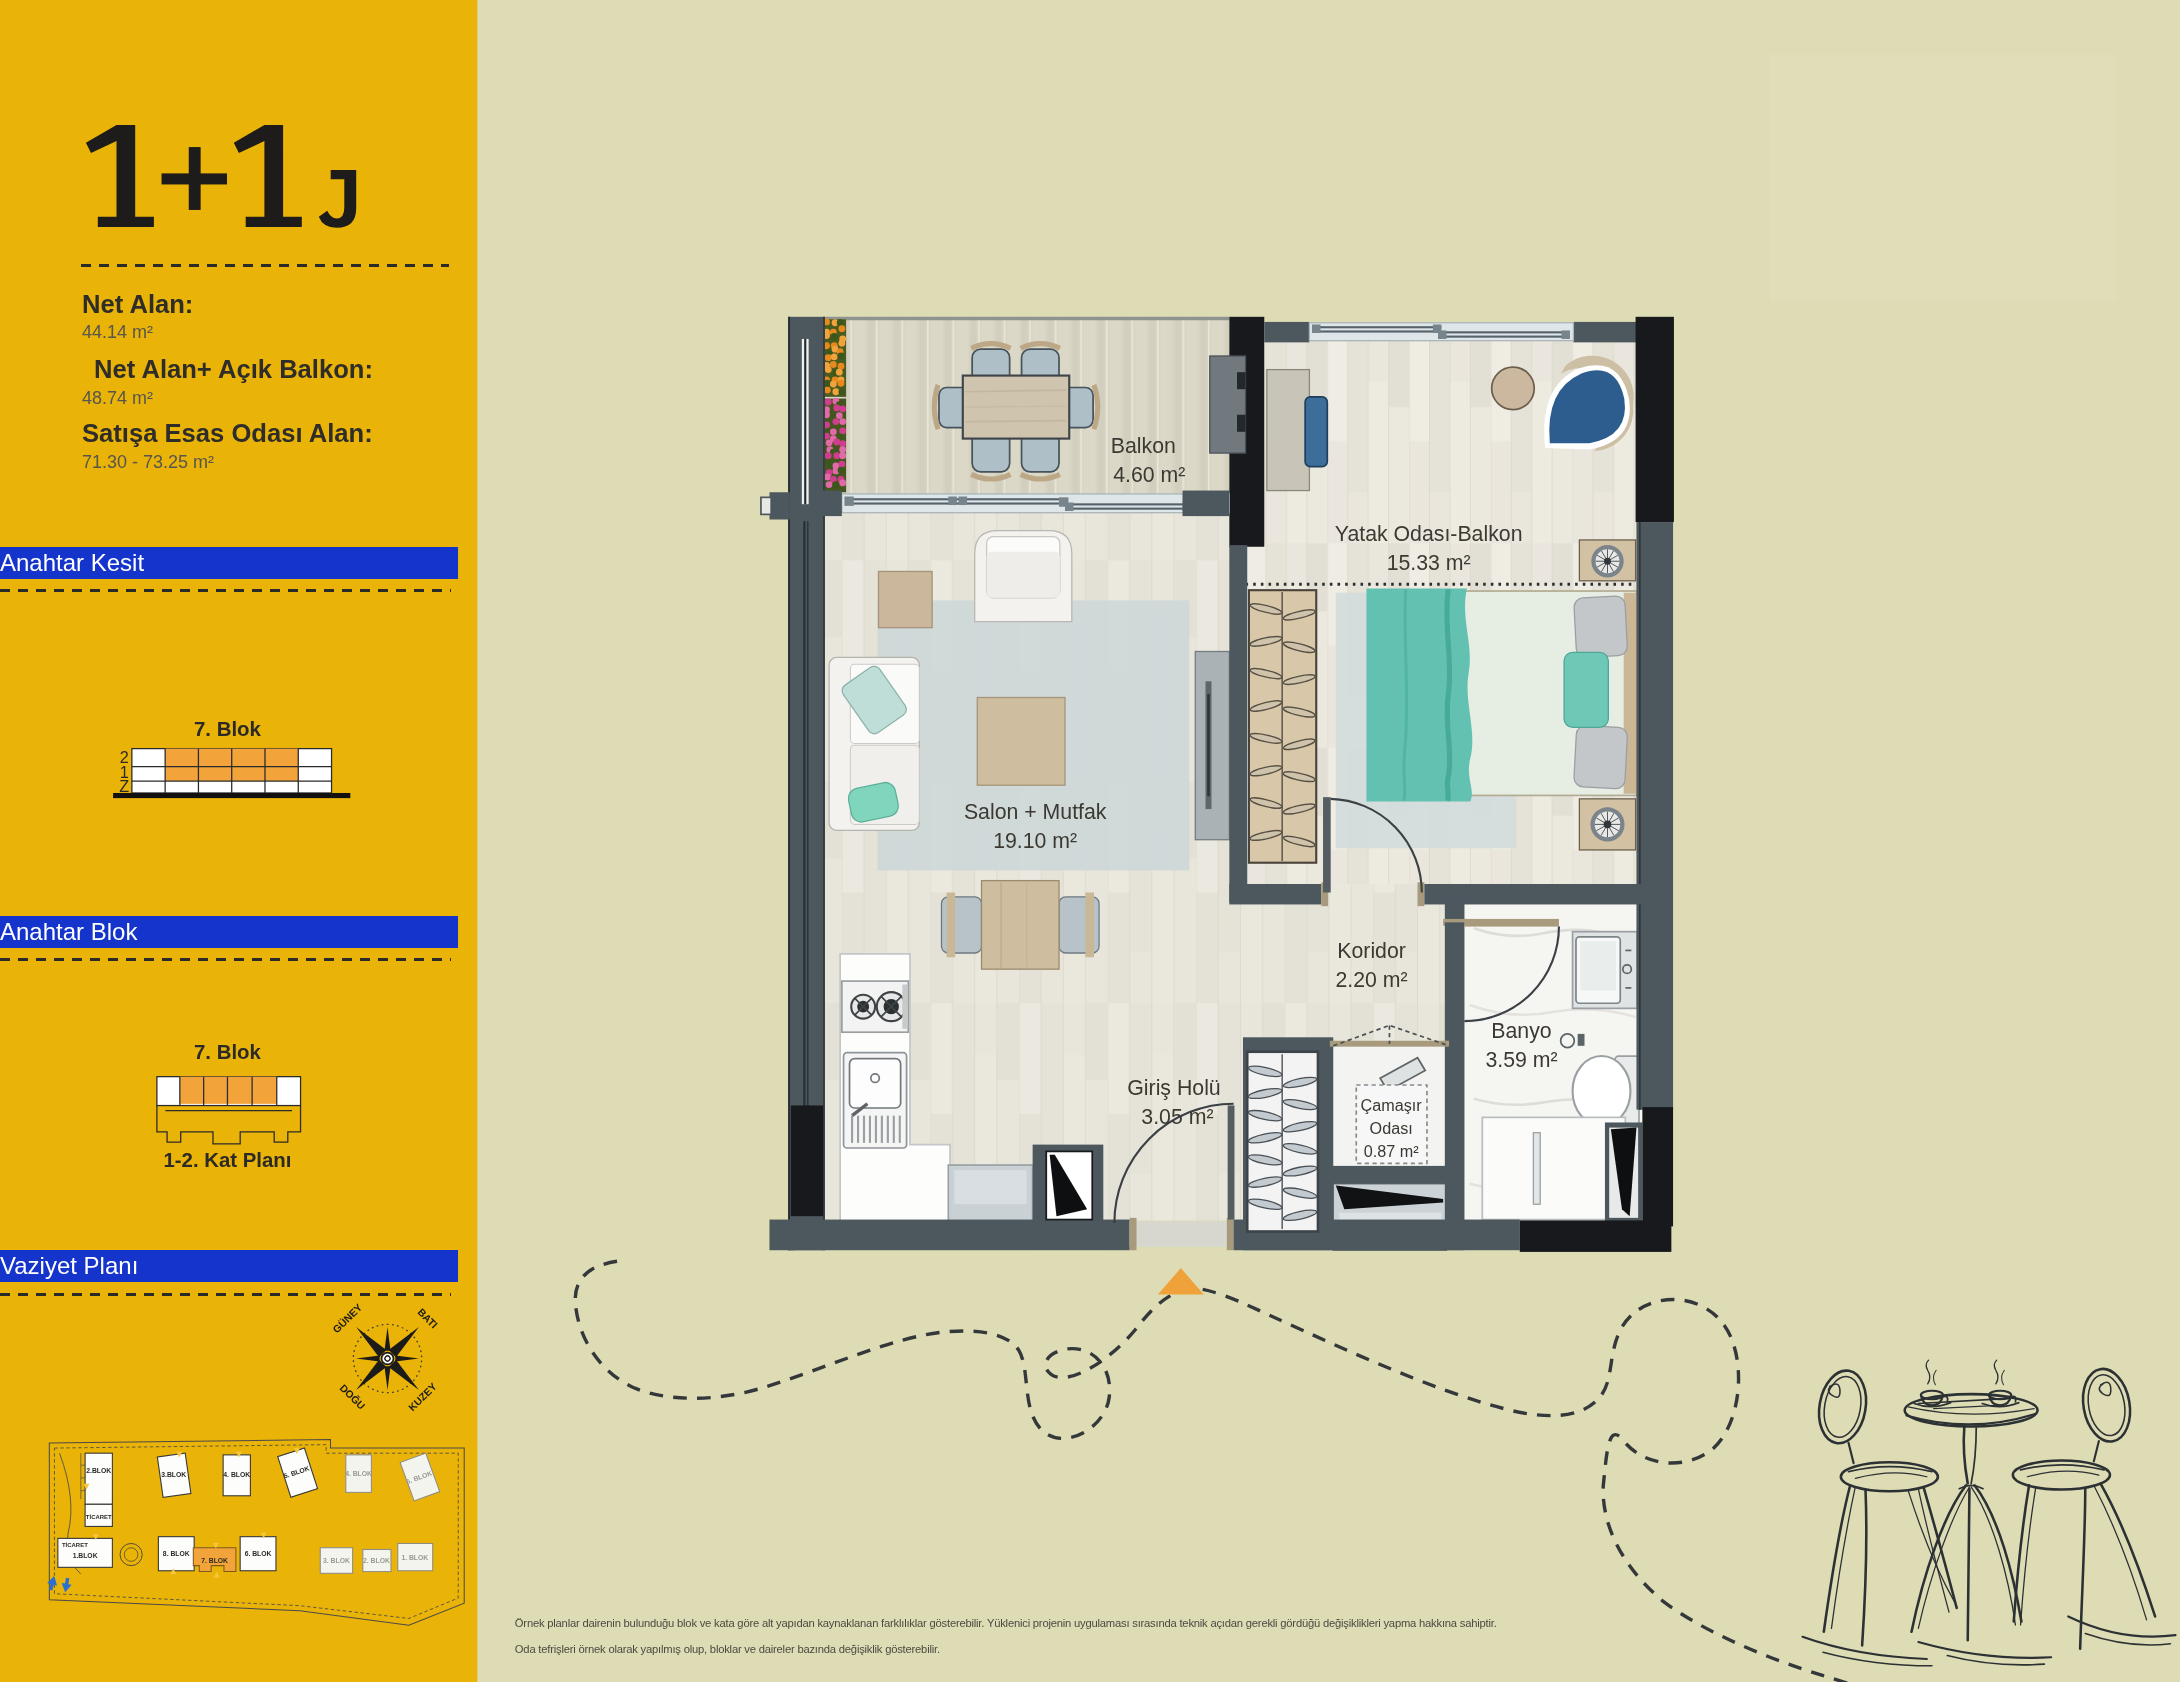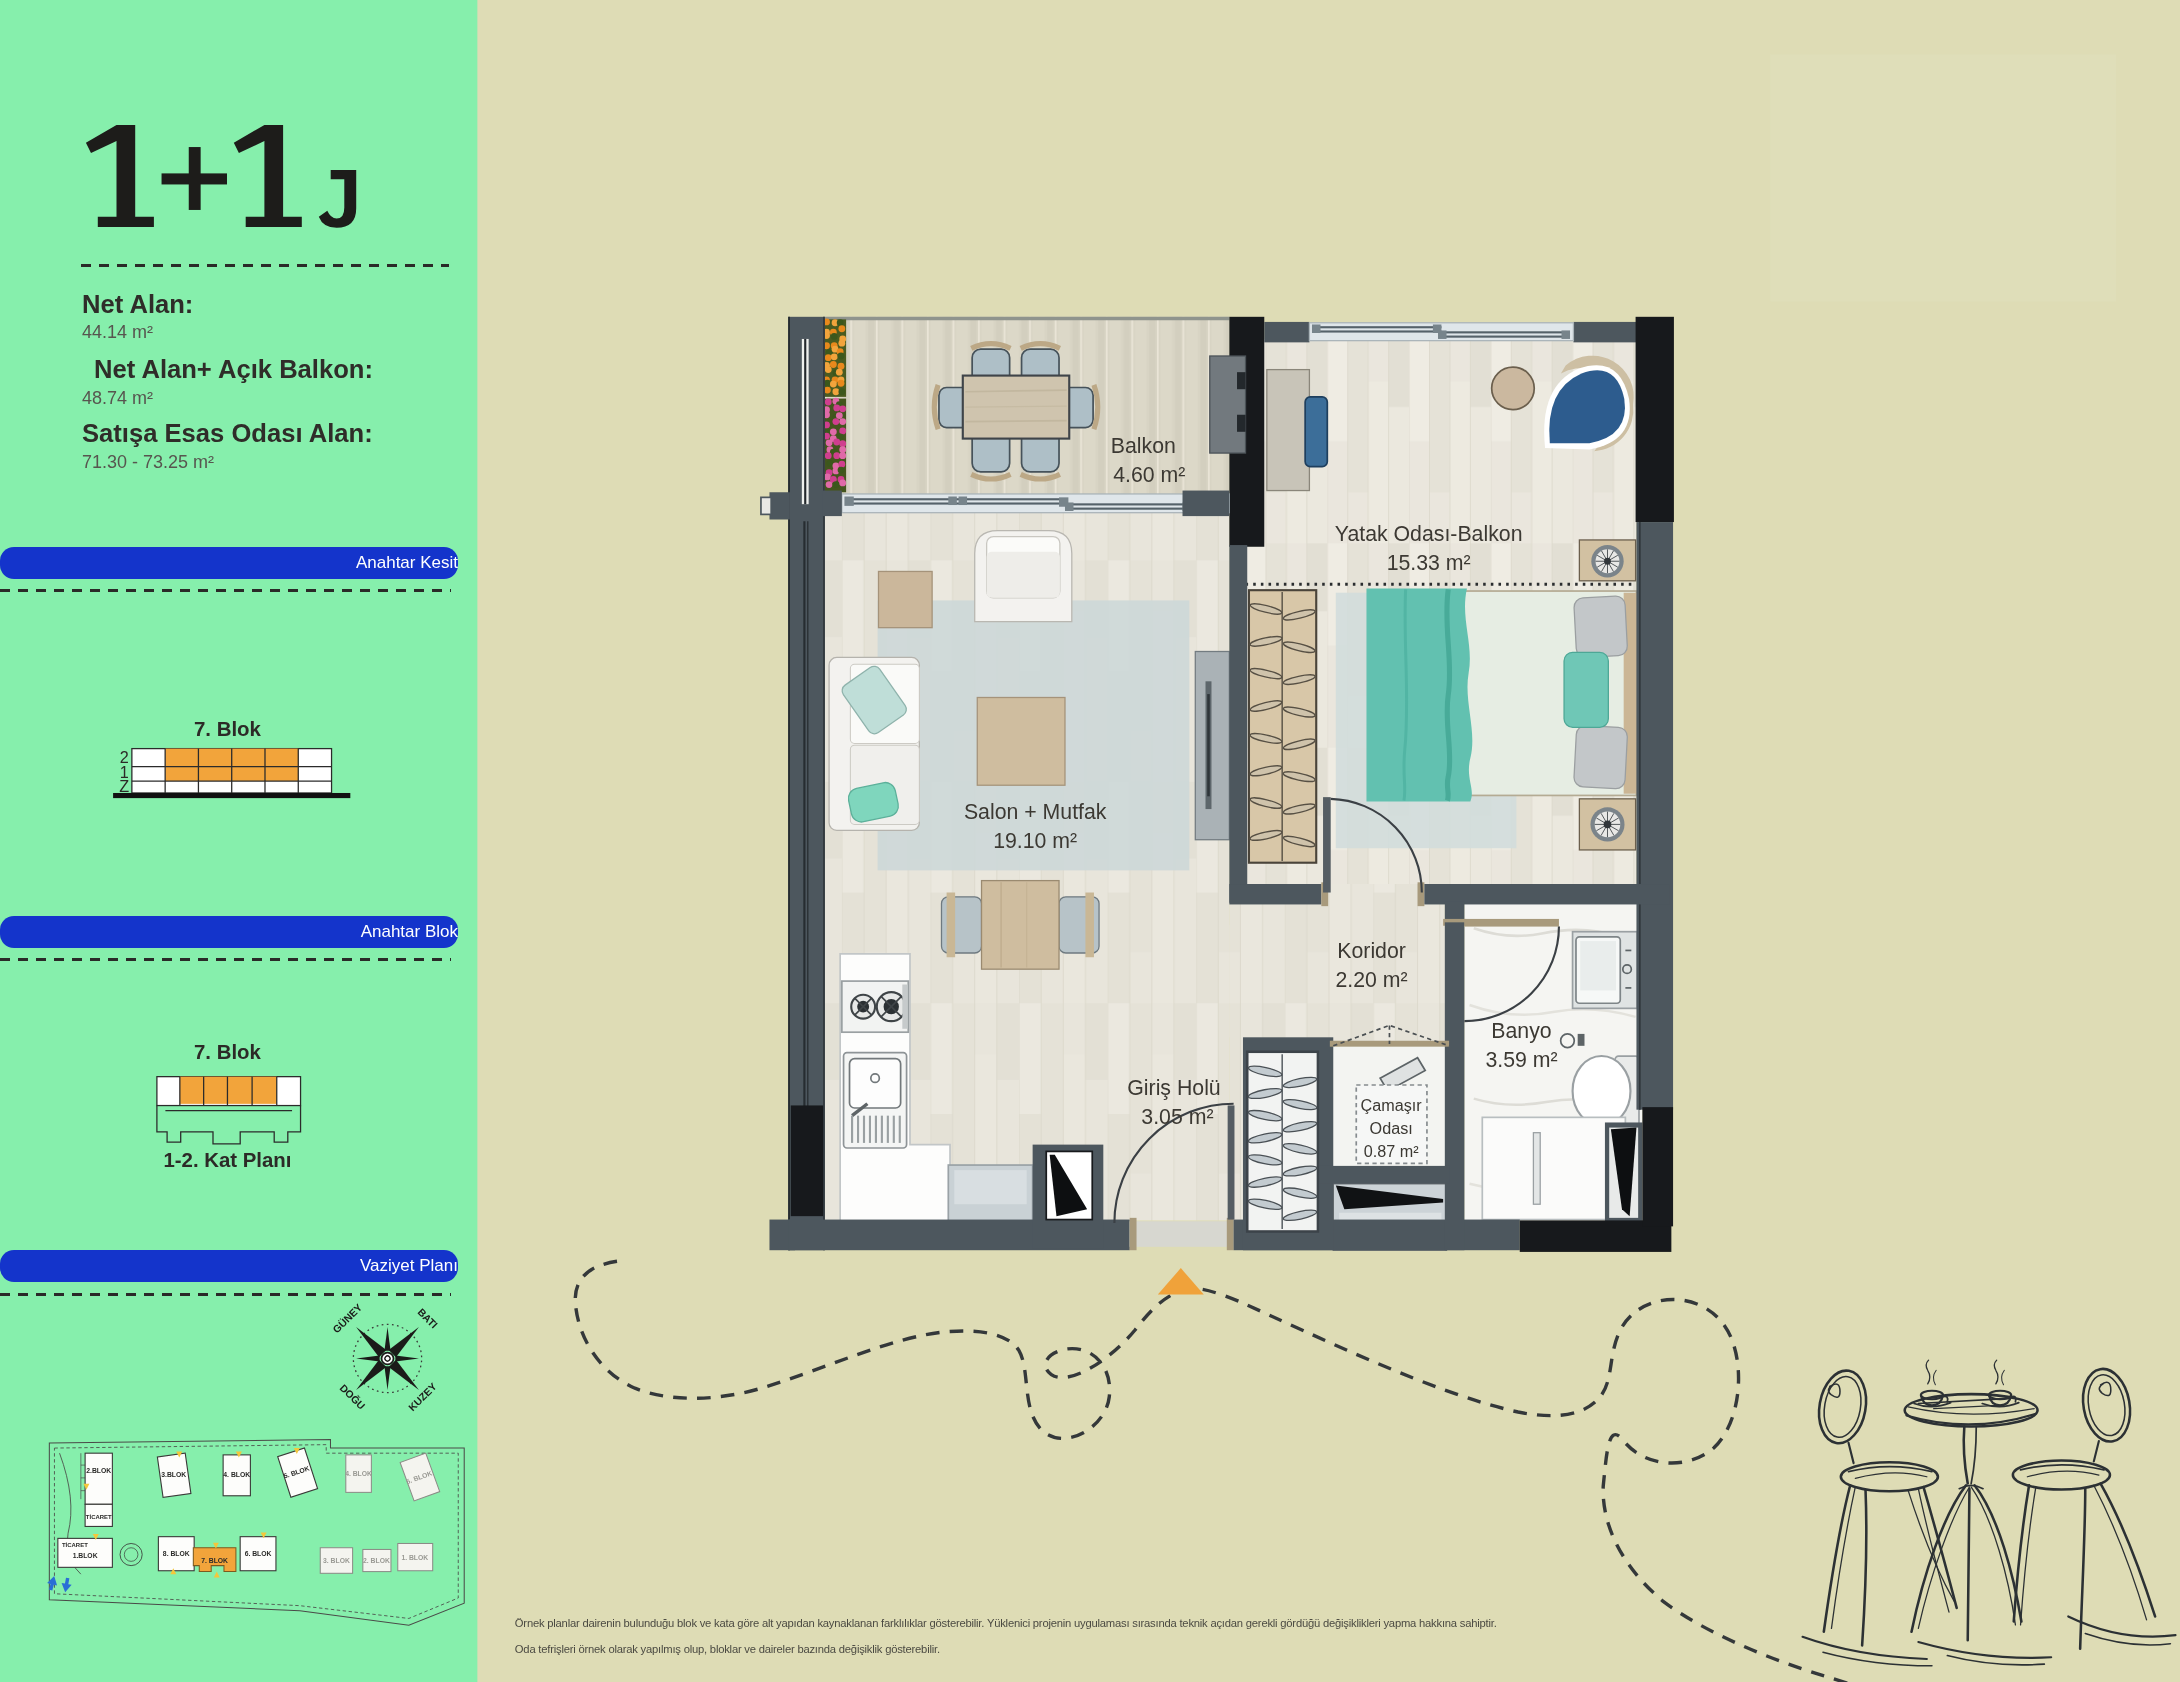--- a/index.html
+++ b/index.html
@@ -1,22 +1,22 @@
 <!DOCTYPE html>
 <html style="font-size:13.6px"><head>
 <meta charset="utf-8">
 <style>
 html,body{margin:0;padding:0;}
 body{width:2181px;height:1682px;overflow:hidden;background:#dedcb5;font-family:"Liberation Sans",sans-serif;}
 .page{position:absolute;top:0;left:0;width:2181px;height:1682px;}
-.sidebar{position:absolute;top:0;left:0;width:479px;height:1682px;background:#86efac;text-decoration:underline;}
+.sidebar{position:absolute;top:0;left:0;width:479px;height:1682px;background:#eab308;text-decoration:underline;}
 .abs{position:absolute;}
 .lbl{font-weight:bold;color:#2f2d29;font-size:25.6px;}
 .val{color:#57554f;font-size:18px;}
-.banner{position:absolute;left:0;width:458px;height:32px;background:#1434cb;color:#fff;text-align:right;line-height:32px;font-size:17px;border-radius:14px;}
+.banner{position:absolute;left:0;width:458px;height:32px;background:#1434cb;color:#fff;text-align:left;line-height:32px;font-size:24px;}
 .dash{position:absolute;left:0;width:451px;height:2.6px;background:repeating-linear-gradient(90deg,#2a2a28 0 10.2px,rgba(0,0,0,0) 10.2px 18px);}
 svg{display:block;}
 </style>
 </head>
 <body>
 <div class="page">
 
 <div class="sidebar">
 
   <svg class="abs" style="left:82px;top:119px" width="290" height="119" viewBox="0 0 340 140">

